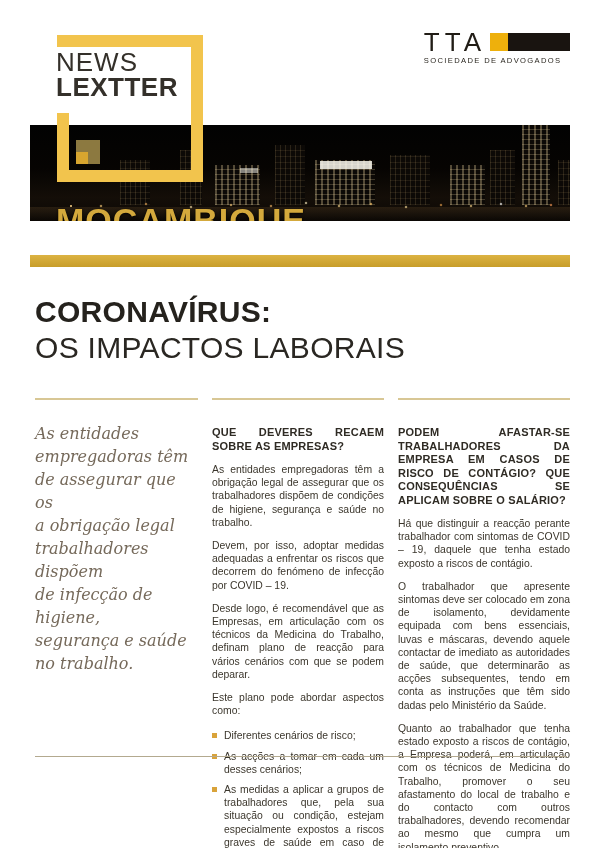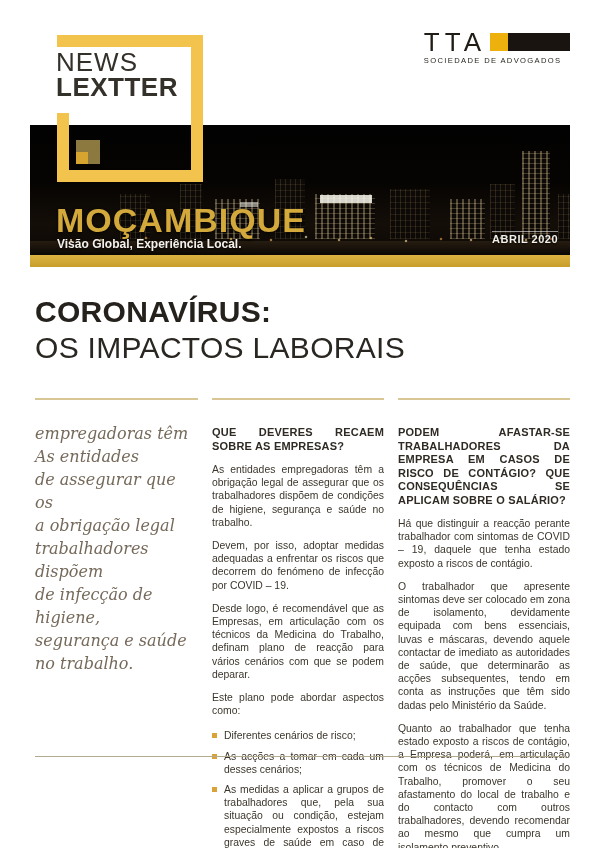--- a/index.html
+++ b/index.html
@@ -21,21 +21,21 @@
   .news-logo .l2{font-weight:700;letter-spacing:0.5px;}
 
   .tta-logo{position:absolute;top:32px;right:30px;text-align:left;z-index:2;}
   .tta-row{display:flex;align-items:center;}
   .tta-name{font-size:26px;letter-spacing:5px;color:#211d16;line-height:20px;}
   .tta-sq{width:18px;height:18px;background:#eeb00c;margin-left:4px;}
   .tta-bar{width:62px;height:18px;background:#191410;}
   .tta-sub{font-size:7.6px;letter-spacing:1.35px;color:#2a261f;margin-top:4px;}
 
   
-  .banner{position:absolute;left:30px;top:125px;width:540px;height:130px;overflow:hidden;z-index:1;
+  .banner{position:absolute;left:30px;top:125px;width:540px;height:96px;overflow:hidden;z-index:1;
           background:linear-gradient(180deg,#020202 0%,#060402 45%,#140e08 76%,#0a0704 100%);}
   .bld{position:absolute;background-color:#0c0906;
        background-image:repeating-linear-gradient(90deg, rgba(255,214,140,0.13) 0 1px, transparent 1px 5px),
                         repeating-linear-gradient(0deg, rgba(255,214,140,0.09) 0 1px, transparent 1px 6px);}
   .bld.bright{background-image:repeating-linear-gradient(90deg, rgba(255,228,170,0.30) 0 2px, transparent 2px 6px),
                                repeating-linear-gradient(0deg, rgba(255,228,170,0.22) 0 1px, transparent 1px 5px);}
   .lit-strip{position:absolute;background:rgba(250,248,238,0.85);filter:blur(0.5px);}
   .glow-dots{position:absolute;left:40px;bottom:14px;width:2px;height:2px;border-radius:50%;background:#ffd98c;
      box-shadow:30px 0 1px #ffcf7e,75px -2px 1px #e9a656,120px 1px 1px #ffe9b0,160px -1px 1px #ffcf7e,
                 200px 0 1px #f5b96a,235px -3px 1px #fff0c0,268px 0 1px #ffd98c,300px -2px 1px #ffca70,
@@ -133,22 +133,22 @@
   <div class="article-title">
     <div class="t1">CORONAVÍRUS:</div>
     <div class="t2">OS IMPACTOS LABORAIS</div>
   </div>
 
   <div class="columns">
 
     <section class="col col-quote">
       <div class="quote">
 
-      <div>empregadoras têm</div>
-          <div>As entidades</div>
+      <div>As entidades</div>
+          <div>empregadoras têm</div>
           <div>de assegurar que os</div>
           <div>a obrigação legal</div>
           <div>trabalhadores dispõem</div>
           <div>de infecção de higiene,</div>
           <div>segurança e saúde</div>
           <div>no trabalho.</div>
         </div>
     </section>
 
     <section class="col col-mid">

